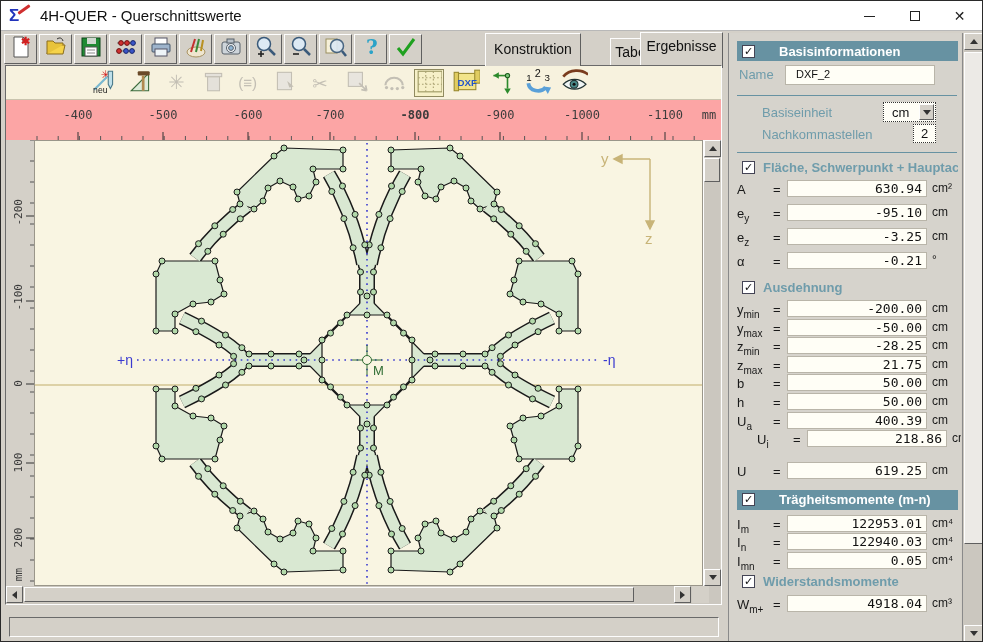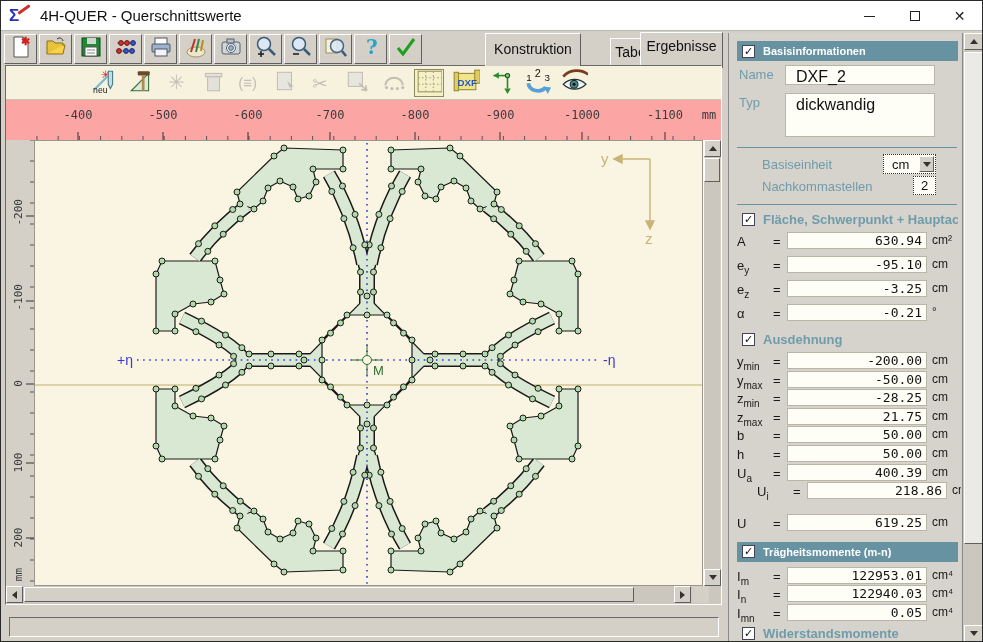--- a/index.html
+++ b/index.html
@@ -82,32 +82,32 @@
                border-top:1px solid #6a6a6a; border-left:1px solid #6a6a6a;
                border-right:1px solid #fdfdfd; border-bottom:1px solid #fdfdfd;
                background:#d4d0c8; }
 
   
   .rightpanel { position:absolute; left:727px; top:32px; width:233px; height:609px;
                 background:#d6d3cc; border-left:1px solid #8a8a8a; overflow:hidden;
                 padding:8px 0 0 0; }
   .rp-headerbar { margin:0 3px 0 8px; height:20px; background:#6792a2; display:flex;
                   align-items:center; padding-left:5px; }
-  .rp-headerbar .ttl { color:#ffffff; font-weight:bold; font-size:11px; margin-left:8px;
+  .rp-headerbar .ttl { color:#ffffff; font-weight:bold; font-size:13px; margin-left:24px;
                        white-space:nowrap; overflow:hidden; }
   .rp-sub { margin:0 3px 0 8px; height:16px; display:flex; align-items:center; padding-left:5px; }
   .rp-sub .ttl { color:#6f9cab; font-weight:bold; font-size:13px; margin-left:8px;
                  white-space:nowrap; overflow:hidden; }
   .chk { width:13px; height:13px; background:#fff; border:1px solid #445;
          font-size:11px; line-height:11px; text-align:center; color:#111; flex:0 0 13px; }
   .rp-sep { margin:6px 4px 6px 8px; border-top:1px solid #6792a2; }
   .frow { position:relative; margin-left:8px; }
   .flabel { position:absolute; left:2px; top:2px; color:#6f9cab; font-size:13px; }
   .ffield { position:absolute; left:48px; width:150px; background:#fffef6;
-            border:1px solid #b9b5a9; font-size:16px; color:#111; padding:2px 0 0 10px; }
+            border:1px solid #b9b5a9; font-size:11px; color:#111; padding:2px 0 0 10px; }
   .vrow { position:relative; height:21px; margin-left:8px; }
   .vlabel { position:absolute; left:0; top:3px; color:#191919; font-size:13px; width:40px; }
   .vlabel sub { font-size:10px; }
   .veq { position:absolute; left:36px; top:3px; color:#191919; font-size:13px; }
   .vfield { position:absolute; left:50px; top:1px; width:140px; height:17px; background:#fffef6;
             border:1px solid #b9b5a9; font-family:"DejaVu Sans Mono", monospace; font-size:13px;
             color:#111; text-align:right; padding:0 4px 0 0; line-height:16px; }
   .vunit { position:absolute; left:195px; top:2px; color:#191919; font-size:12px; }
   .setrow { position:relative; height:22px; margin-left:8px; }
   .setlabel { position:absolute; left:25px; top:3px; color:#6f9cab; font-size:13px; }
@@ -393,21 +393,21 @@
           <line x1="324" y1="32" x2="324" y2="40" stroke="#333"></line>
           <line x1="409" y1="32" x2="409" y2="40" stroke="#333"></line>
           <line x1="494" y1="32" x2="494" y2="40" stroke="#333"></line>
           <line x1="576" y1="32" x2="576" y2="40" stroke="#333"></line>
           <line x1="659" y1="32" x2="659" y2="40" stroke="#333"></line>
         </svg>
         <span class="rt-label" style="left: 72px;">-400</span>
         <span class="rt-label" style="left: 157px;">-500</span>
         <span class="rt-label" style="left: 242px;">-600</span>
         <span class="rt-label" style="left: 324px;">-700</span>
-        <span class="rt-label" style="left: 409px;">-800</span>
+        <span class="rt-label" style="left: 409px; font-weight: bold;">-800</span>
         <span class="rt-label" style="left: 494px;">-900</span>
         <span class="rt-label" style="left: 576px;">-1000</span>
         <span class="rt-label" style="left: 659px;">-1100</span>
         <span class="rt-label" style="left: 703px;">mm</span>
       </div>
     <div class="midrow">
       <div class="ruler-left" id="rulerLeft">
           <svg width="28" height="446" style="position:absolute;left:0;top:0">
             <line x1="24" y1="0" x2="28" y2="0" stroke="#555"></line>
             <line x1="24" y1="21" x2="28" y2="21" stroke="#555"></line>
@@ -764,24 +764,20 @@
 
   <div class="rightpanel" id="rightpanel">
       <div class="rp-headerbar" style="margin-top: 0px;">
         <span class="chk">✓</span>
         <span class="ttl">Basisinformationen</span>
       </div>
       <div class="frow" style="height: 24px; margin-top: 4px;">
         <span class="flabel">Name</span>
         <div class="ffield" style="height:20px">DXF_2</div>
       </div>
-      <div class="frow" style="height: 48px; margin-top: 4px;">
-        <span class="flabel">Typ</span>
-        <div class="ffield" style="height:44px">dickwandig</div>
-      </div>
       <div class="rp-sep"></div>
       <div class="setrow">
         <span class="setlabel">Basiseinheit</span>
         <div class="dropbox">
           <span class="val">cm</span>
           <span class="droparrow">
             <span class="tri down"></span>
           </span>
         </div>
       </div>

